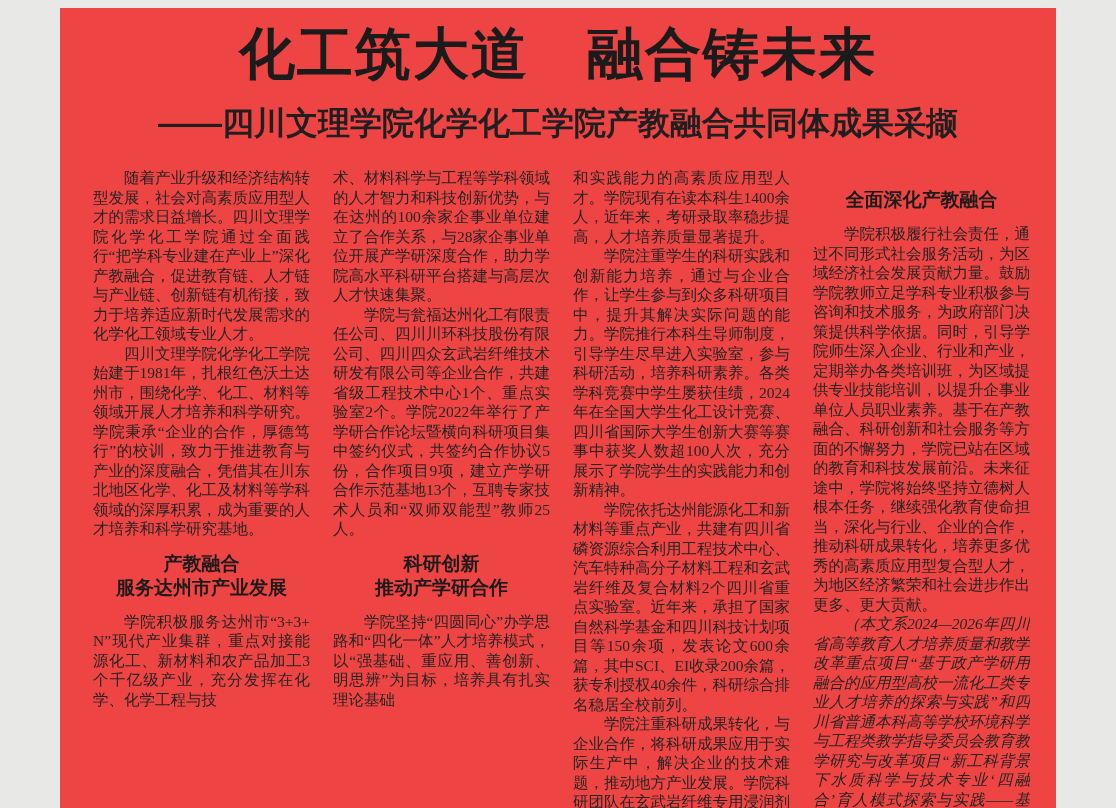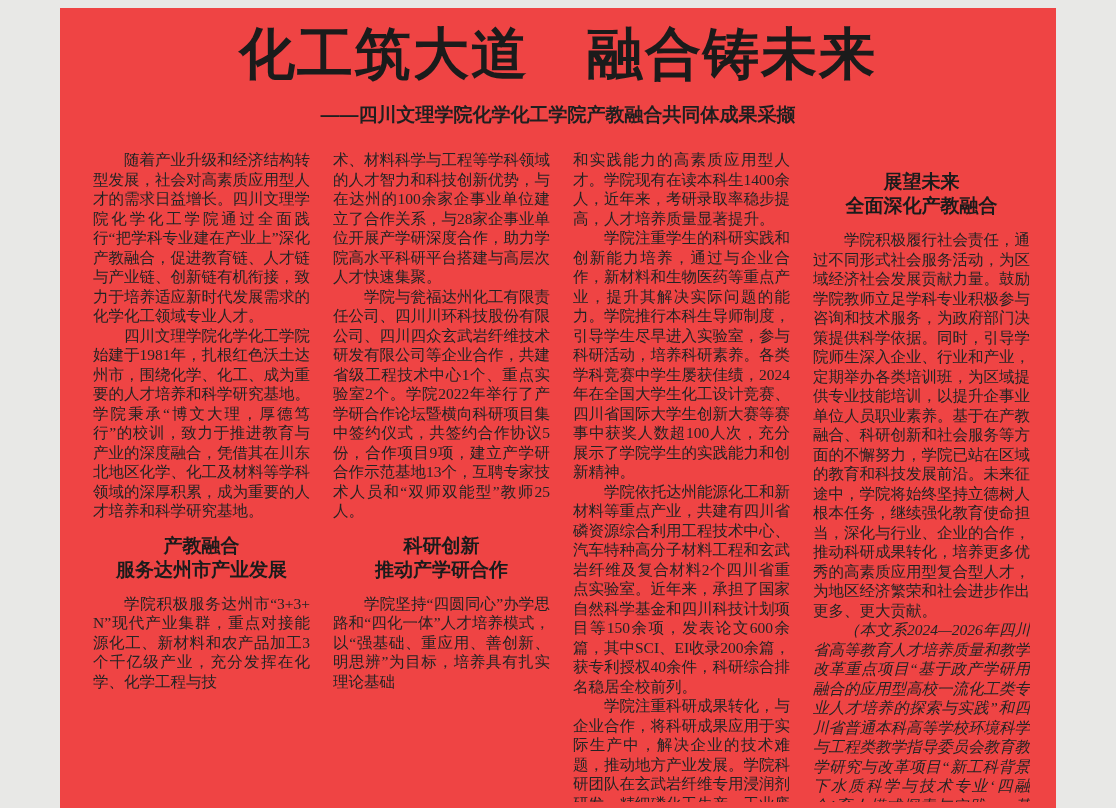--- a/index.html
+++ b/index.html
@@ -22,21 +22,21 @@
     font-size: 56px;
     line-height: 1.15;
     letter-spacing: 2px;
     text-align: center;
     margin: 14px 30px 0 30px;
     color: #1b1b1b;
   }
   .subtitle {
     font-family: "Liberation Sans", "DejaVu Sans", sans-serif;
     font-weight: bold;
-    font-size: 19px;
+    font-size: 32px;
     text-align: center;
     margin: 16px 30px 0 30px;
     color: #1f1f1f;
   }
   .columns {
     display: flex;
     gap: 23px;
     padding: 0 26px 0 33px;
     margin-top: 22px;
     height: 652px;
@@ -83,48 +83,47 @@
 <div class="page">
 
   <h1 class="title">化工筑大道　融合铸未来</h1>
 
   <h2 class="subtitle">——四川文理学院化学化工学院产教融合共同体成果采撷</h2>
 
   <div class="columns">
 
     <section class="col">
       <p class="para">随着产业升级和经济结构转型发展，社会对高素质应用型人才的需求日益增长。四川文理学院化学化工学院通过全面践行“把学科专业建在产业上”深化产教融合，促进教育链、人才链与产业链、创新链有机衔接，致力于培养适应新时代发展需求的化学化工领域专业人才。</p>
-      <p class="para">四川文理学院化学化工学院始建于1981年，扎根红色沃土达州市，围绕化学、化工、成为重要的人才培养和科学研究基地。学院秉承“博文大理，厚德笃行”的校训，致力于推进教育与产业的深度融合，凭借其在川东北地区化学、化工及材料等学科领域的深厚积累，成为重要的人才培养和科学研究基地。</p>
+      <p class="para">四川文理学院化学化工学院始建于1981年，扎根红色沃土达州市，围绕化学、化工、材料等领域开展人才培养和科学研究。学院秉承“企业的合作，厚德笃行”的校训，致力于推进教育与产业的深度融合，凭借其在川东北地区化学、化工及材料等学科领域的深厚积累，成为重要的人才培养和科学研究基地。</p>
       <h3 class="sec-heading">
         <span class="line">产教融合</span>
         <span class="line">服务达州市产业发展</span>
       </h3>
       <p class="para">学院积极服务达州市“3+3+N”现代产业集群，重点对接能源化工、新材料和农产品加工3个千亿级产业，充分发挥在化学、化学工程与技</p>
     </section>
 
     <section class="col">
       <p class="para cont">术、材料科学与工程等学科领域的人才智力和科技创新优势，与在达州的100余家企事业单位建立了合作关系，与28家企事业单位开展产学研深度合作，助力学院高水平科研平台搭建与高层次人才快速集聚。</p>
       <p class="para">学院与瓮福达州化工有限责任公司、四川川环科技股份有限公司、四川四众玄武岩纤维技术研发有限公司等企业合作，共建省级工程技术中心1个、重点实验室2个。学院2022年举行了产学研合作论坛暨横向科研项目集中签约仪式，共签约合作协议5份，合作项目9项，建立产学研合作示范基地13个，互聘专家技术人员和“双师双能型”教师25人。</p>
       <h3 class="sec-heading">
         <span class="line">科研创新</span>
         <span class="line">推动产学研合作</span>
       </h3>
       <p class="para">学院坚持“四圆同心”办学思路和“四化一体”人才培养模式，以“强基础、重应用、善创新、明思辨”为目标，培养具有扎实理论基础</p>
     </section>
 
     <section class="col">
       <p class="para cont">和实践能力的高素质应用型人才。学院现有在读本科生1400余人，近年来，考研录取率稳步提高，人才培养质量显著提升。</p>
-      <p class="para">学院注重学生的科研实践和创新能力培养，通过与企业合作，新材料和生物医药等重点产业，提升其解决实际问题的能力。学院推行本科生导师制度，引导学生尽早进入实验室，参与科研活动，培养科研素养。各类学科竞赛中学生屡获佳绩，2024年在全国大学生化工设计竞赛、四川省国际大学生创新大赛等赛事中获奖人数超100人次，充分展示了学院学生的实践能力和创新精神。</p>
+      <p class="para">学院注重学生的科研实践和创新能力培养，通过与企业合作，让学生参与到众多科研项目中，提升其解决实际问题的能力。学院推行本科生导师制度，引导学生尽早进入实验室，参与科研活动，培养科研素养。各类学科竞赛中学生屡获佳绩，2024年在全国大学生化工设计竞赛、四川省国际大学生创新大赛等赛事中获奖人数超100人次，充分展示了学院学生的实践能力和创新精神。</p>
       <p class="para">学院依托达州能源化工和新材料等重点产业，共建有四川省磷资源综合利用工程技术中心、汽车特种高分子材料工程和玄武岩纤维及复合材料2个四川省重点实验室。近年来，承担了国家自然科学基金和四川科技计划项目等150余项，发表论文600余篇，其中SCI、EI收录200余篇，获专利授权40余件，科研综合排名稳居全校前列。</p>
       <p class="para">学院注重科研成果转化，与企业合作，将科研成果应用于实际生产中，解决企业的技术难题，推动地方产业发展。学院科研团队在玄武岩纤维专用浸润剂研发、精细磷化工生产、工业废水低成本处理等方面取得显著成效，创造了较大的经济效益。</p>
     </section>
 
     <section class="col">
       <h3 class="sec-heading col4-heading">
-        <span class="line">展望未来</span>
         <span class="line">全面深化产教融合</span>
       </h3>
       <p class="para">学院积极履行社会责任，通过不同形式社会服务活动，为区域经济社会发展贡献力量。鼓励学院教师立足学科专业积极参与咨询和技术服务，为政府部门决策提供科学依据。同时，引导学院师生深入企业、行业和产业，定期举办各类培训班，为区域提供专业技能培训，以提升企事业单位人员职业素养。基于在产教融合、科研创新和社会服务等方面的不懈努力，学院已站在区域的教育和科技发展前沿。未来征途中，学院将始终坚持立德树人根本任务，继续强化教育使命担当，深化与行业、企业的合作，推动科研成果转化，培养更多优秀的高素质应用型复合型人才，为地区经济繁荣和社会进步作出更多、更大贡献。</p>
       <p class="para note">（本文系2024—2026年四川省高等教育人才培养质量和教学改革重点项目“基于政产学研用融合的应用型高校一流化工类专业人才培养的探索与实践”和四川省普通本科高等学校环境科学与工程类教学指导委员会教育教学研究与改革项目“新工科背景下水质科学与技术专业‘四融合’育人模式探索与实践——基于虚拟仿真资源建设”[项目编号：CHJZW202406] 阶段性成果）</p>
 
     </section>
 
   </div>
 </div>
 

